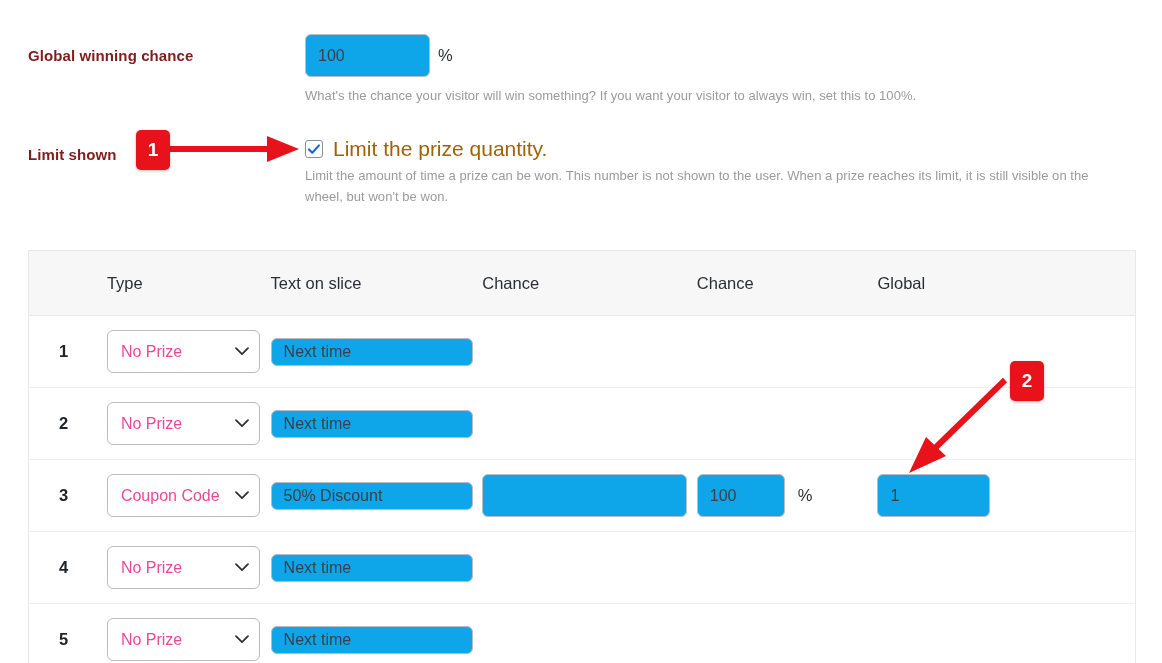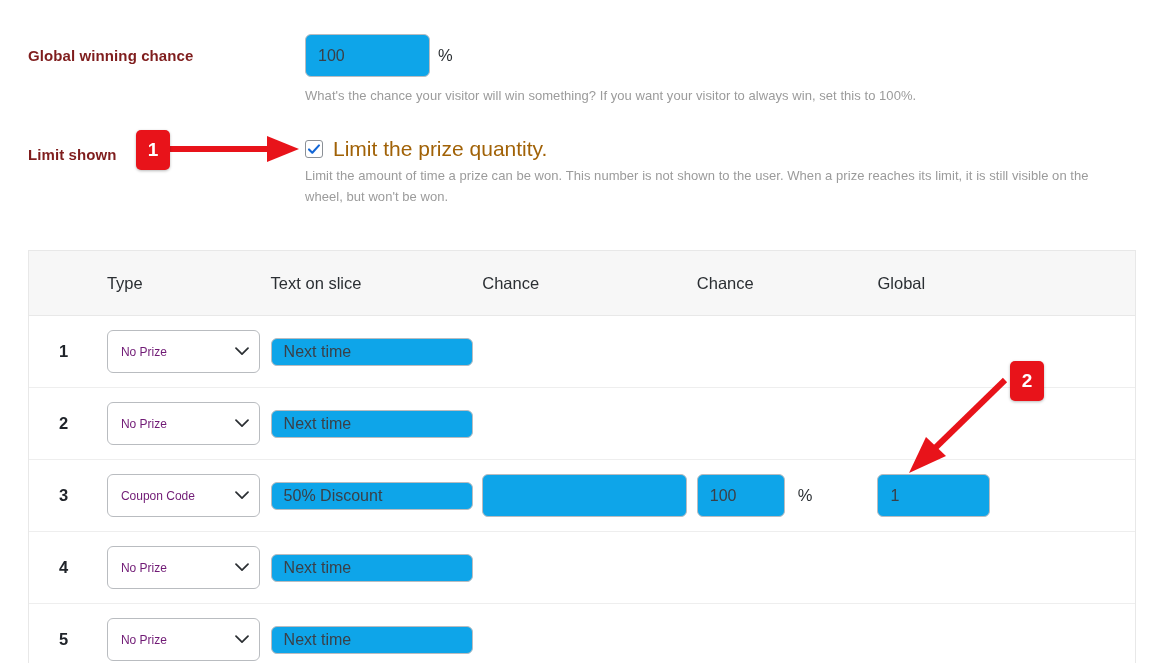--- a/index.html
+++ b/index.html
@@ -137,22 +137,22 @@
   .select-box {
     box-sizing: border-box;
     width: 153px; height: 43px;
     border: 1px solid #b9bcc0;
     border-radius: 6px;
     background: #ffffff;
     display: flex;
     align-items: center;
     justify-content: space-between;
     padding: 0 10px 0 13px;
-    font-size: 12px;
-    color: #701a75;
+    font-size: 16px;
+    color: #ec4899;
     cursor: pointer;
     white-space: nowrap;
   }
   .chev {
     flex: 0 0 auto;
     margin-left: 4px;
   }
 
   .inp-text   { width: 202px; height: 28px; }
   .inp-value  { width: 205px; height: 43px; }

